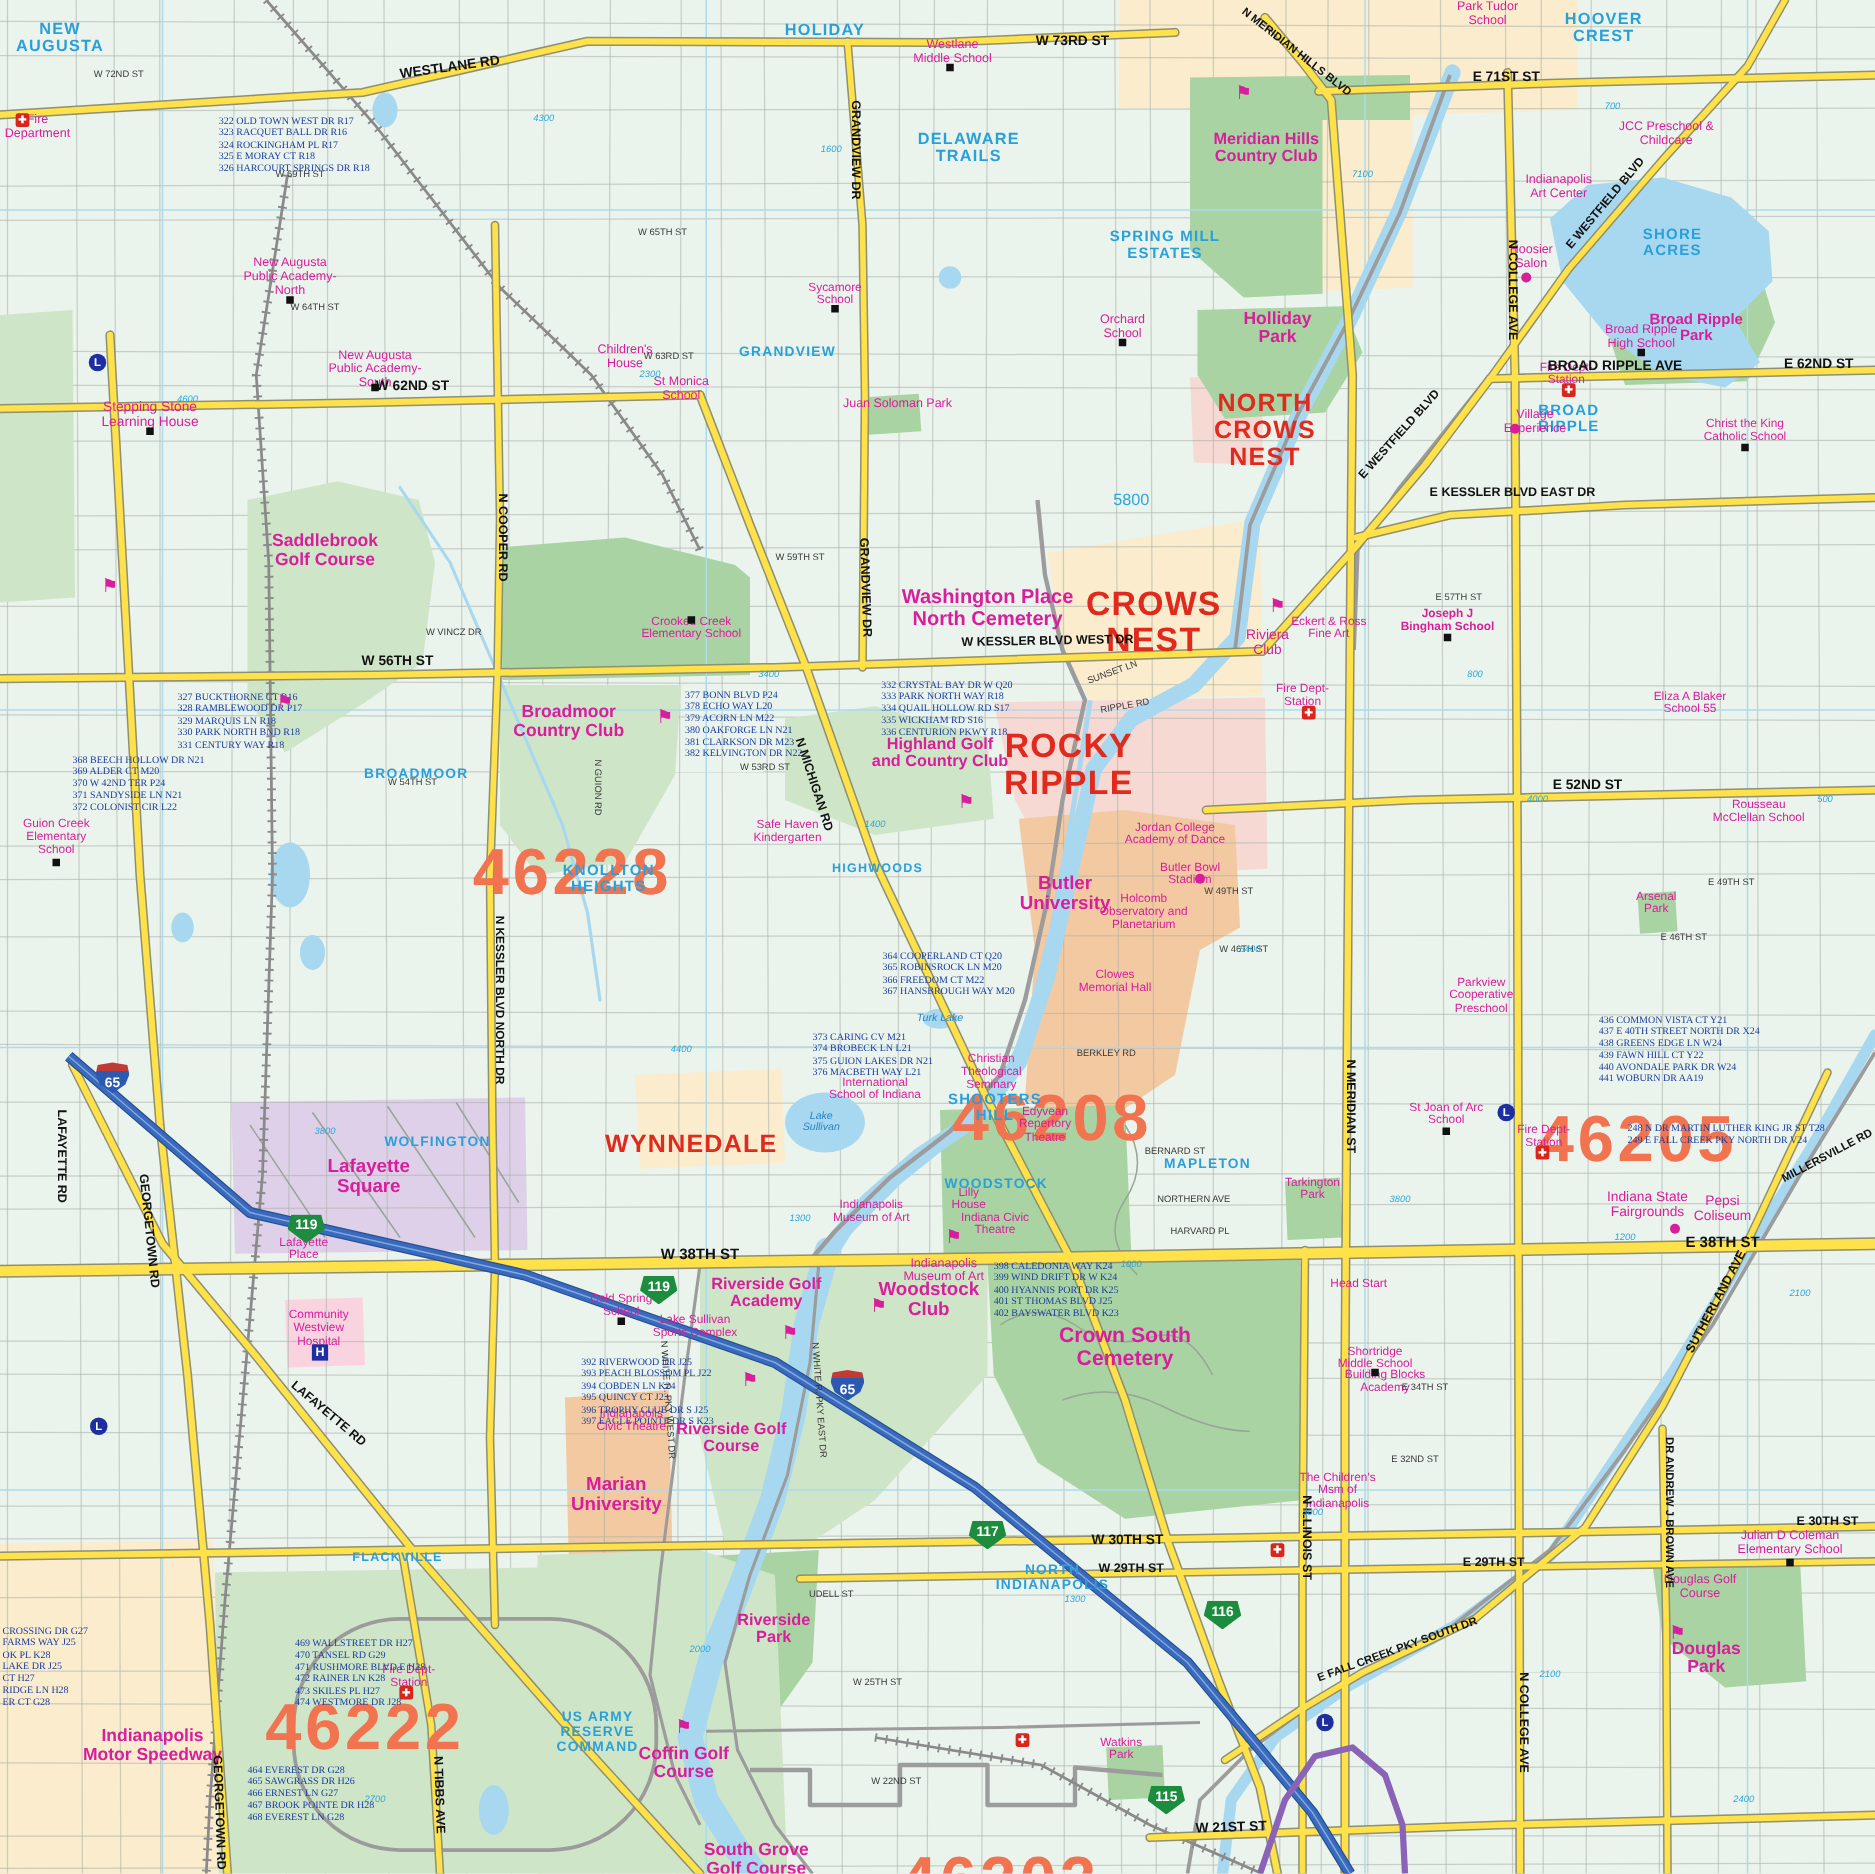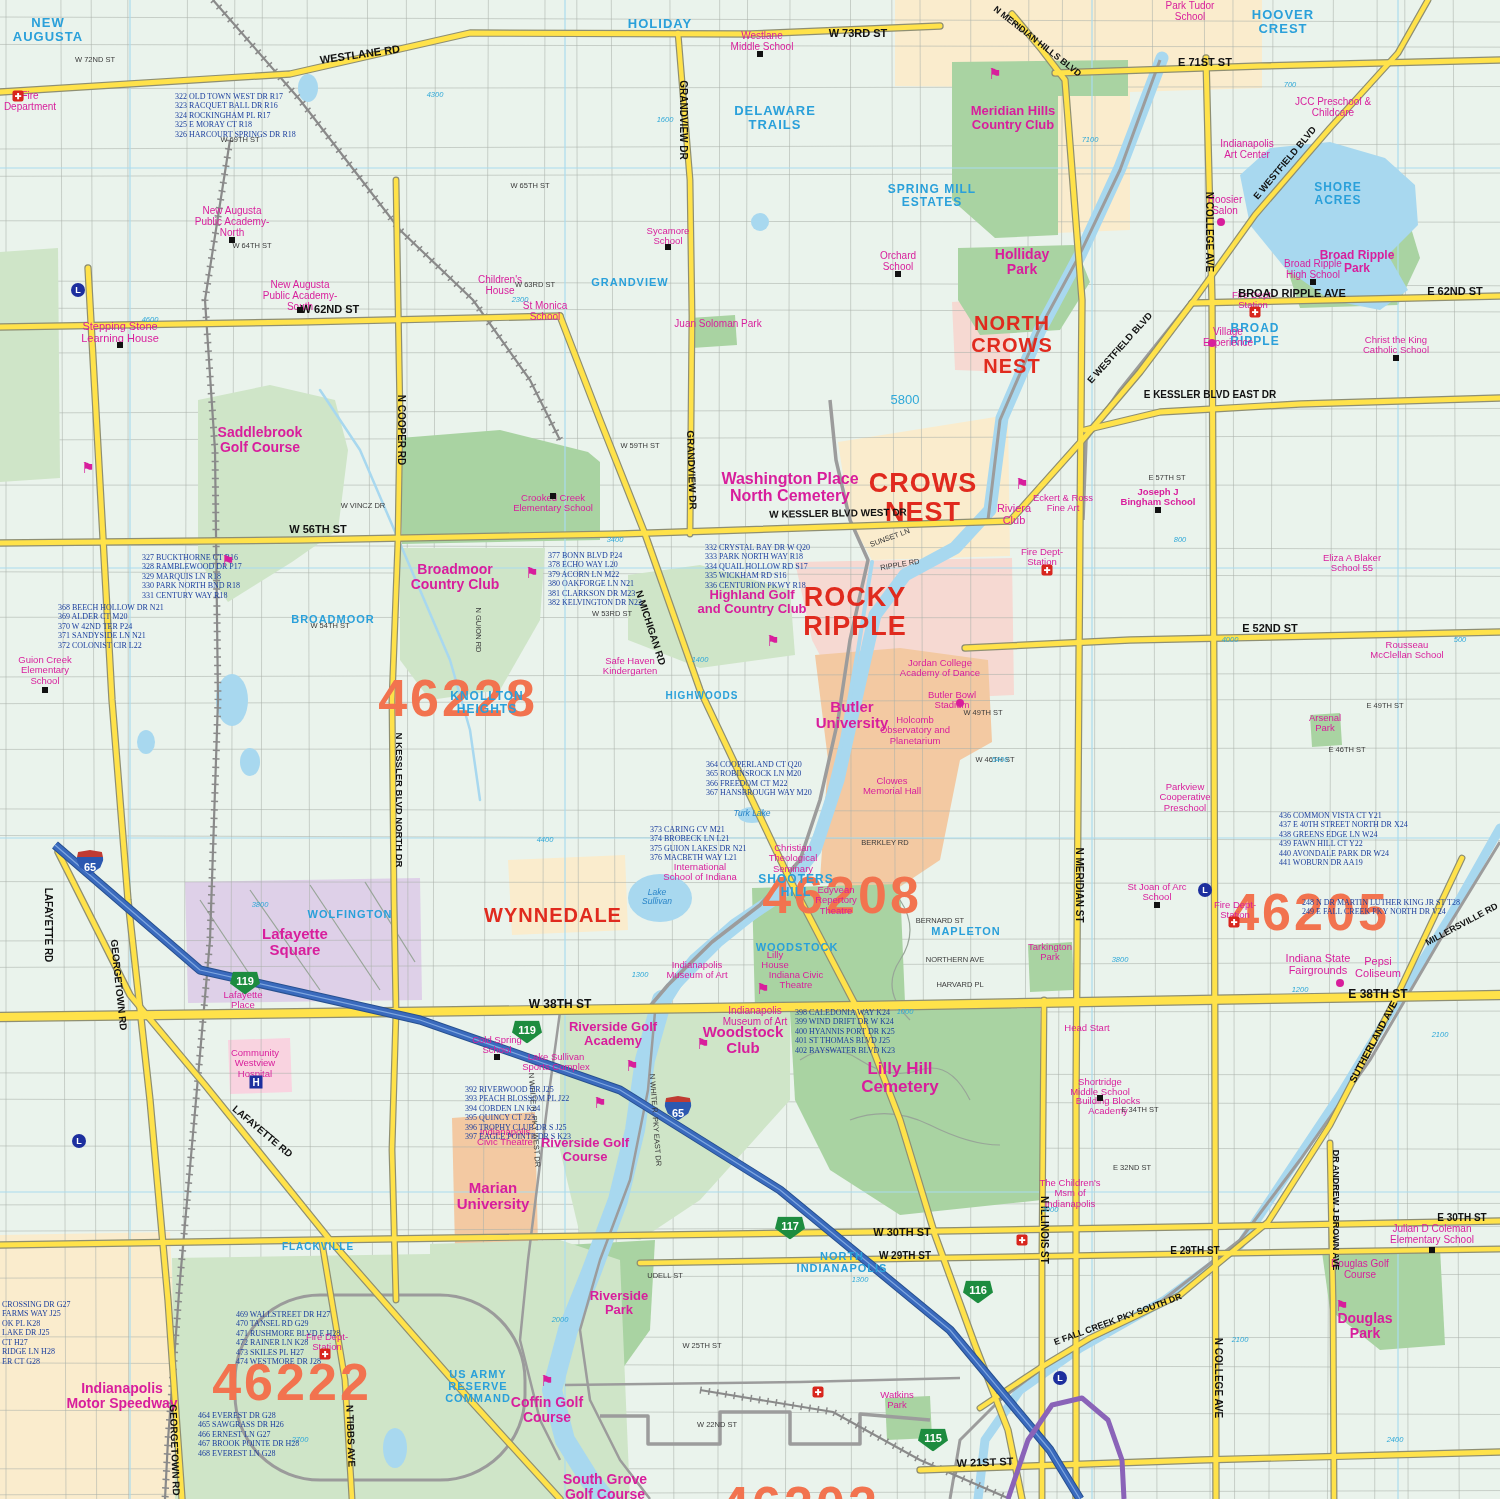--- a/index.html
+++ b/index.html
@@ -350,21 +350,21 @@
       <div class="lbl" style="left: 775px; top: 960px; transform: translate(-50%, -50%) rotate(0deg); color: rgb(216, 30, 156); font-size: 9.5px; font-weight: normal;">Lilly
 House</div>
       <div class="lbl" style="left: 796px; top: 980px; transform: translate(-50%, -50%) rotate(0deg); color: rgb(216, 30, 156); font-size: 9.5px; font-weight: normal;">Indiana Civic
 Theatre</div>
       <div class="lbl" style="left: 697px; top: 970px; transform: translate(-50%, -50%) rotate(0deg); color: rgb(216, 30, 156); font-size: 9.5px; font-weight: normal;">Indianapolis
 Museum of Art</div>
       <div class="lbl" style="left: 755px; top: 1017px; transform: translate(-50%, -50%) rotate(0deg); color: rgb(216, 30, 156); font-size: 10px; font-weight: normal;">Indianapolis
 Museum of Art</div>
       <div class="lbl" style="left: 743px; top: 1040px; transform: translate(-50%, -50%) rotate(0deg); color: rgb(216, 30, 156); font-size: 15px; font-weight: bold;">Woodstock
 Club</div>
-      <div class="lbl" style="left: 900px; top: 1078px; transform: translate(-50%, -50%) rotate(0deg); color: rgb(216, 30, 156); font-size: 17px; font-weight: bold;">Lilly Hill
+      <div class="lbl" style="left: 900px; top: 1078px; transform: translate(-50%, -50%) rotate(0deg); color: rgb(216, 30, 156); font-size: 17px; font-weight: bold;">Crown South
 Cemetery</div>
       <div class="lbl" style="left: 613px; top: 1034px; transform: translate(-50%, -50%) rotate(0deg); color: rgb(216, 30, 156); font-size: 13px; font-weight: bold;">Riverside Golf
 Academy</div>
       <div class="lbl" style="left: 556px; top: 1062px; transform: translate(-50%, -50%) rotate(0deg); color: rgb(216, 30, 156); font-size: 9.5px; font-weight: normal;">Lake Sullivan
 Sports Complex</div>
       <div class="lbl" style="left: 497px; top: 1045px; transform: translate(-50%, -50%) rotate(0deg); color: rgb(216, 30, 156); font-size: 9.5px; font-weight: normal;">Cold Spring
 School</div>
       <div class="lbl" style="left: 505px; top: 1137px; transform: translate(-50%, -50%) rotate(0deg); color: rgb(216, 30, 156); font-size: 9.5px; font-weight: normal;">Indianapolis
 Civic Theatre</div>
       <div class="lbl" style="left: 585px; top: 1150px; transform: translate(-50%, -50%) rotate(0deg); color: rgb(216, 30, 156); font-size: 13px; font-weight: bold;">Riverside Golf

